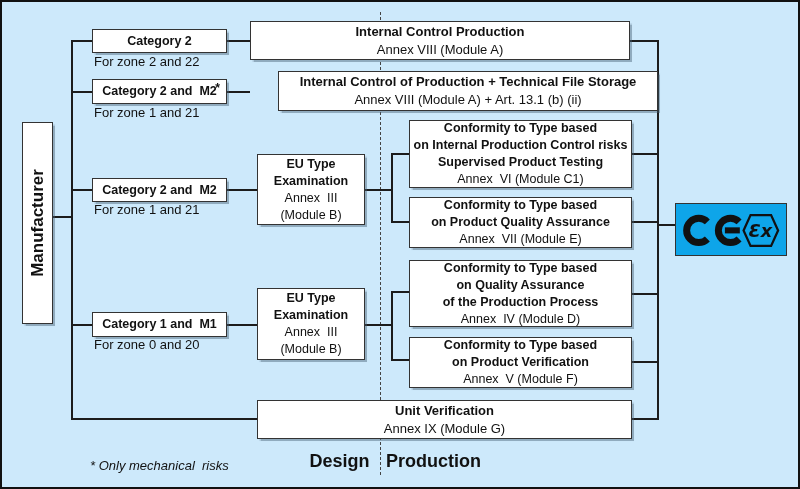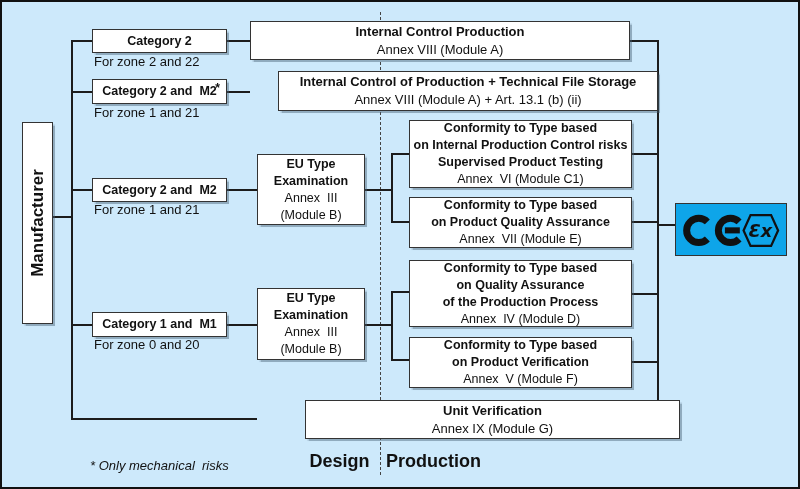--- a/index.html
+++ b/index.html
@@ -157,21 +157,21 @@
     <div class="t b">on Quality Assurance</div>
     <div class="t b">of the Production Process</div>
     <div class="t">Annex  IV (Module D)</div>
   </div>
   <div class="box" style="left:407px;top:335px;width:223px;height:51px;">
     <div class="t b">Conformity to Type based</div>
     <div class="t b">on Product Verification</div>
     <div class="t">Annex  V (Module F)</div>
   </div>
 
-  <div class="box wide" style="left:255px;top:398px;width:375px;height:39px;margin-left:48px;">
+  <div class="box wide" style="left:255px;top:398px;width:375px;height:39px;">
     <div class="t b">Unit Verification</div>
     <div class="t">Annex IX (Module G)</div>
   </div>
 
   <div id="ce-box">
     <svg width="109" height="42" viewBox="0 0 112 45">
       <path d="M 31.2 13.8 A 13 13 0 1 0 31.2 32.2" fill="none" stroke="#111" stroke-width="7.5"></path>
       <path d="M 65.2 13.8 A 13 13 0 1 0 65.2 32.2" fill="none" stroke="#111" stroke-width="7.5"></path>
       <path d="M 50 22.9 H 66" fill="none" stroke="#111" stroke-width="6.5"></path>
       <polygon points="70,23 77.5,6.5 99.5,6.5 107,23 99.5,39.5 77.5,39.5" fill="none" stroke="#111" stroke-width="2.4"></polygon>

